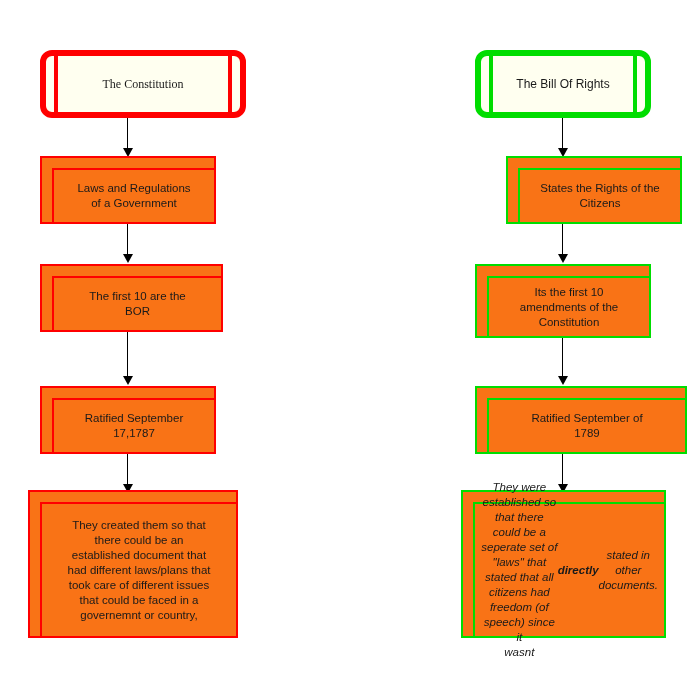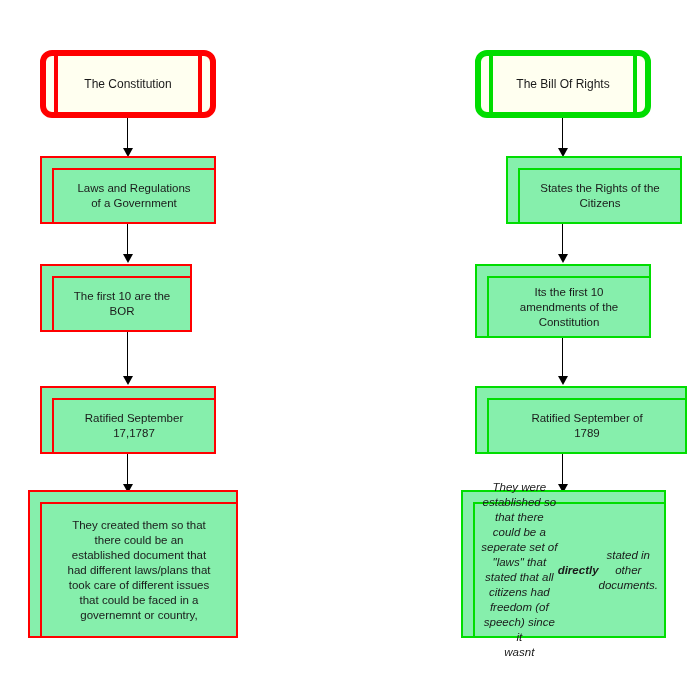--- a/index.html
+++ b/index.html
@@ -26,21 +26,21 @@
   
   .node {
     position: absolute;
     box-sizing: border-box;
     background: #FFFFF0;
   }
 
   
   .note-shape {
     border: 2px solid var(--accent);
-    background: #86efac;
+    background: #f97316;
   }
   .note-shape .inner {
     position: absolute;
     left: 10px;
     top: 10px;
     right: -2px;
     bottom: -2px;
     box-sizing: border-box;
     border-top: 2px solid var(--accent);
     border-left: 2px solid var(--accent);
@@ -111,39 +111,39 @@
     border-top: 9px solid #000000;
   }
 
   b { font-weight: bold; }
 </style>
 </head>
 <body>
 
 <div id="canvas">
 
-  <div class="node tape-shape accent-red" style="left:40px; top:50px; width:176px; height:68px;">
+  <div class="node tape-shape accent-red" style="left:40px; top:50px; width:206px; height:68px;font-family:Liberation Serif, serif;">
     <div class="bar-left"></div>
     <div class="bar-right"></div>
     <div class="label">The Constitution</div>
   </div>
 
   <div class="connector" style="left:127px; top:118px; height:36px;"></div>
   <div class="arrowhead" style="left:123px; top:148px;"></div>
 
   <div class="node note-shape accent-red" style="left:40px; top:156px; width:176px; height:68px;">
     <div class="inner"></div>
     <div class="label">Laws and Regulations
 of a Government</div>
   </div>
 
   <div class="connector" style="left:127px; top:224px; height:36px;"></div>
   <div class="arrowhead" style="left:123px; top:254px;"></div>
 
-  <div class="node note-shape accent-red" style="left:40px; top:264px; width:152px; height:68px;">
+  <div class="node note-shape accent-red" style="left:40px; top:264px; width:183px; height:68px;">
     <div class="inner"></div>
     <div class="label">The first 10 are the
 BOR</div>
   </div>
 
   <div class="connector" style="left:127px; top:332px; height:50px;"></div>
   <div class="arrowhead" style="left:123px; top:376px;"></div>
 
   <div class="node note-shape accent-red" style="left:40px; top:386px; width:176px; height:68px;padding-left:6px;">
     <div class="inner"></div>

